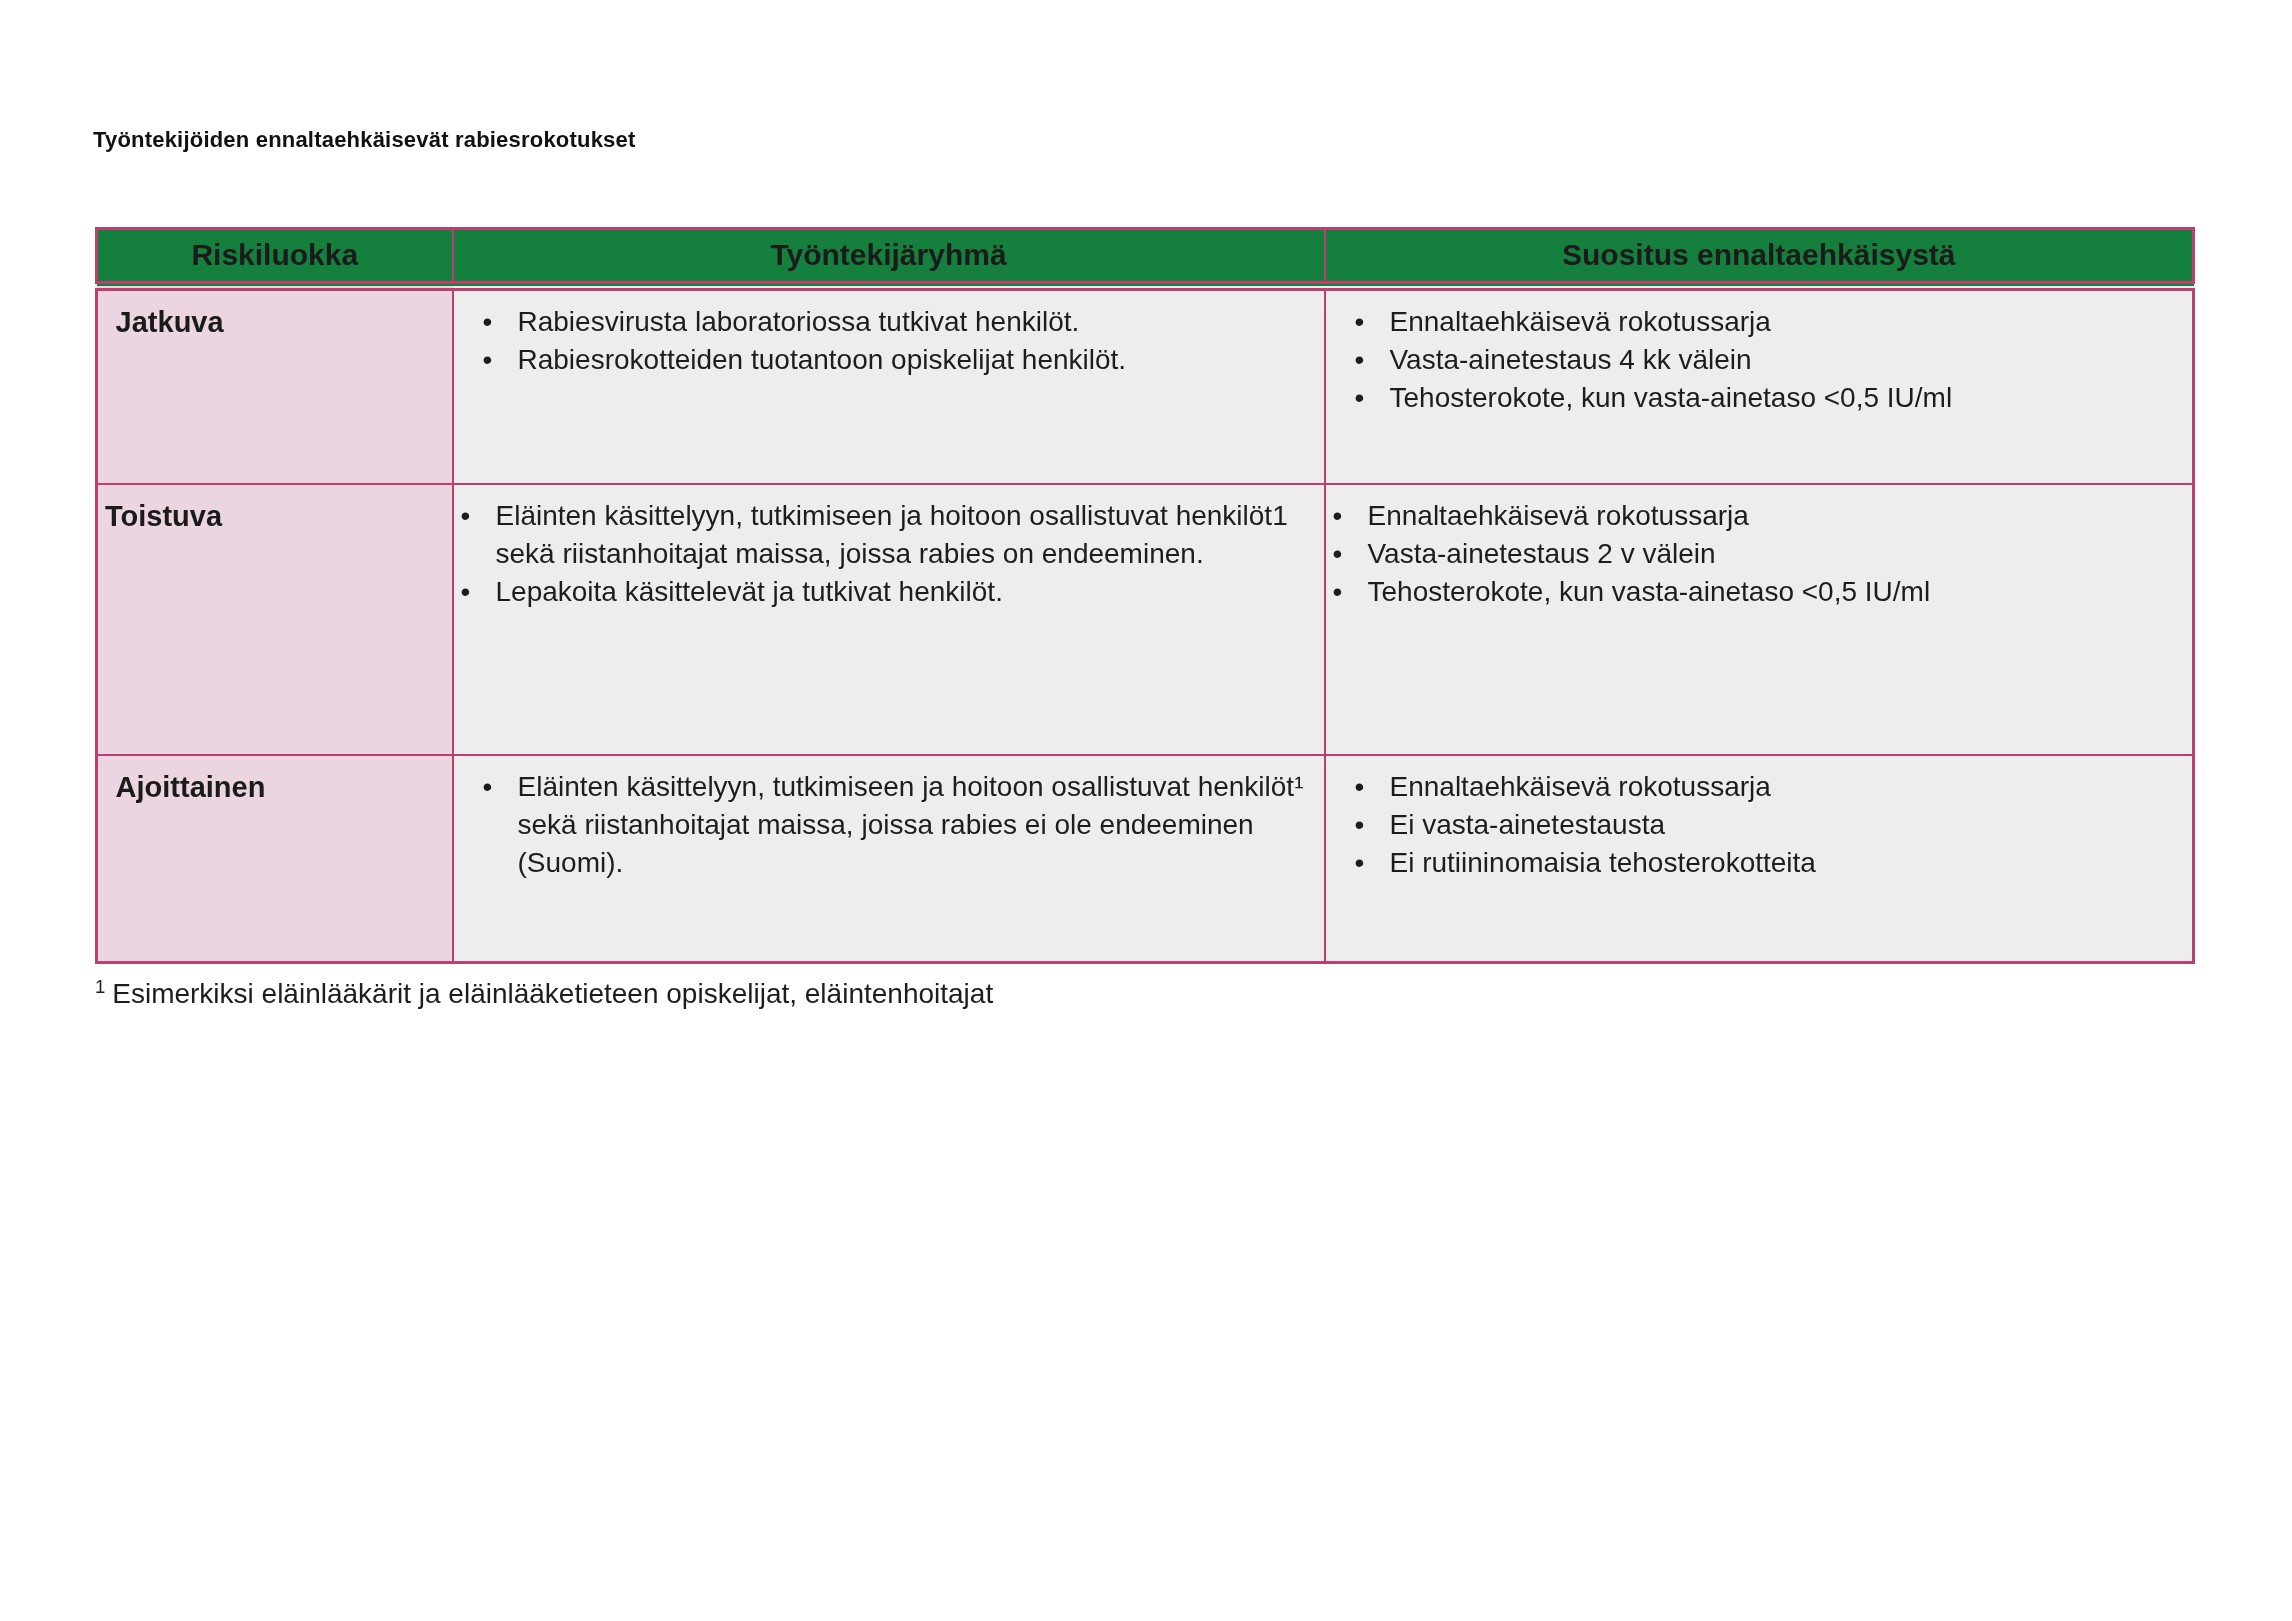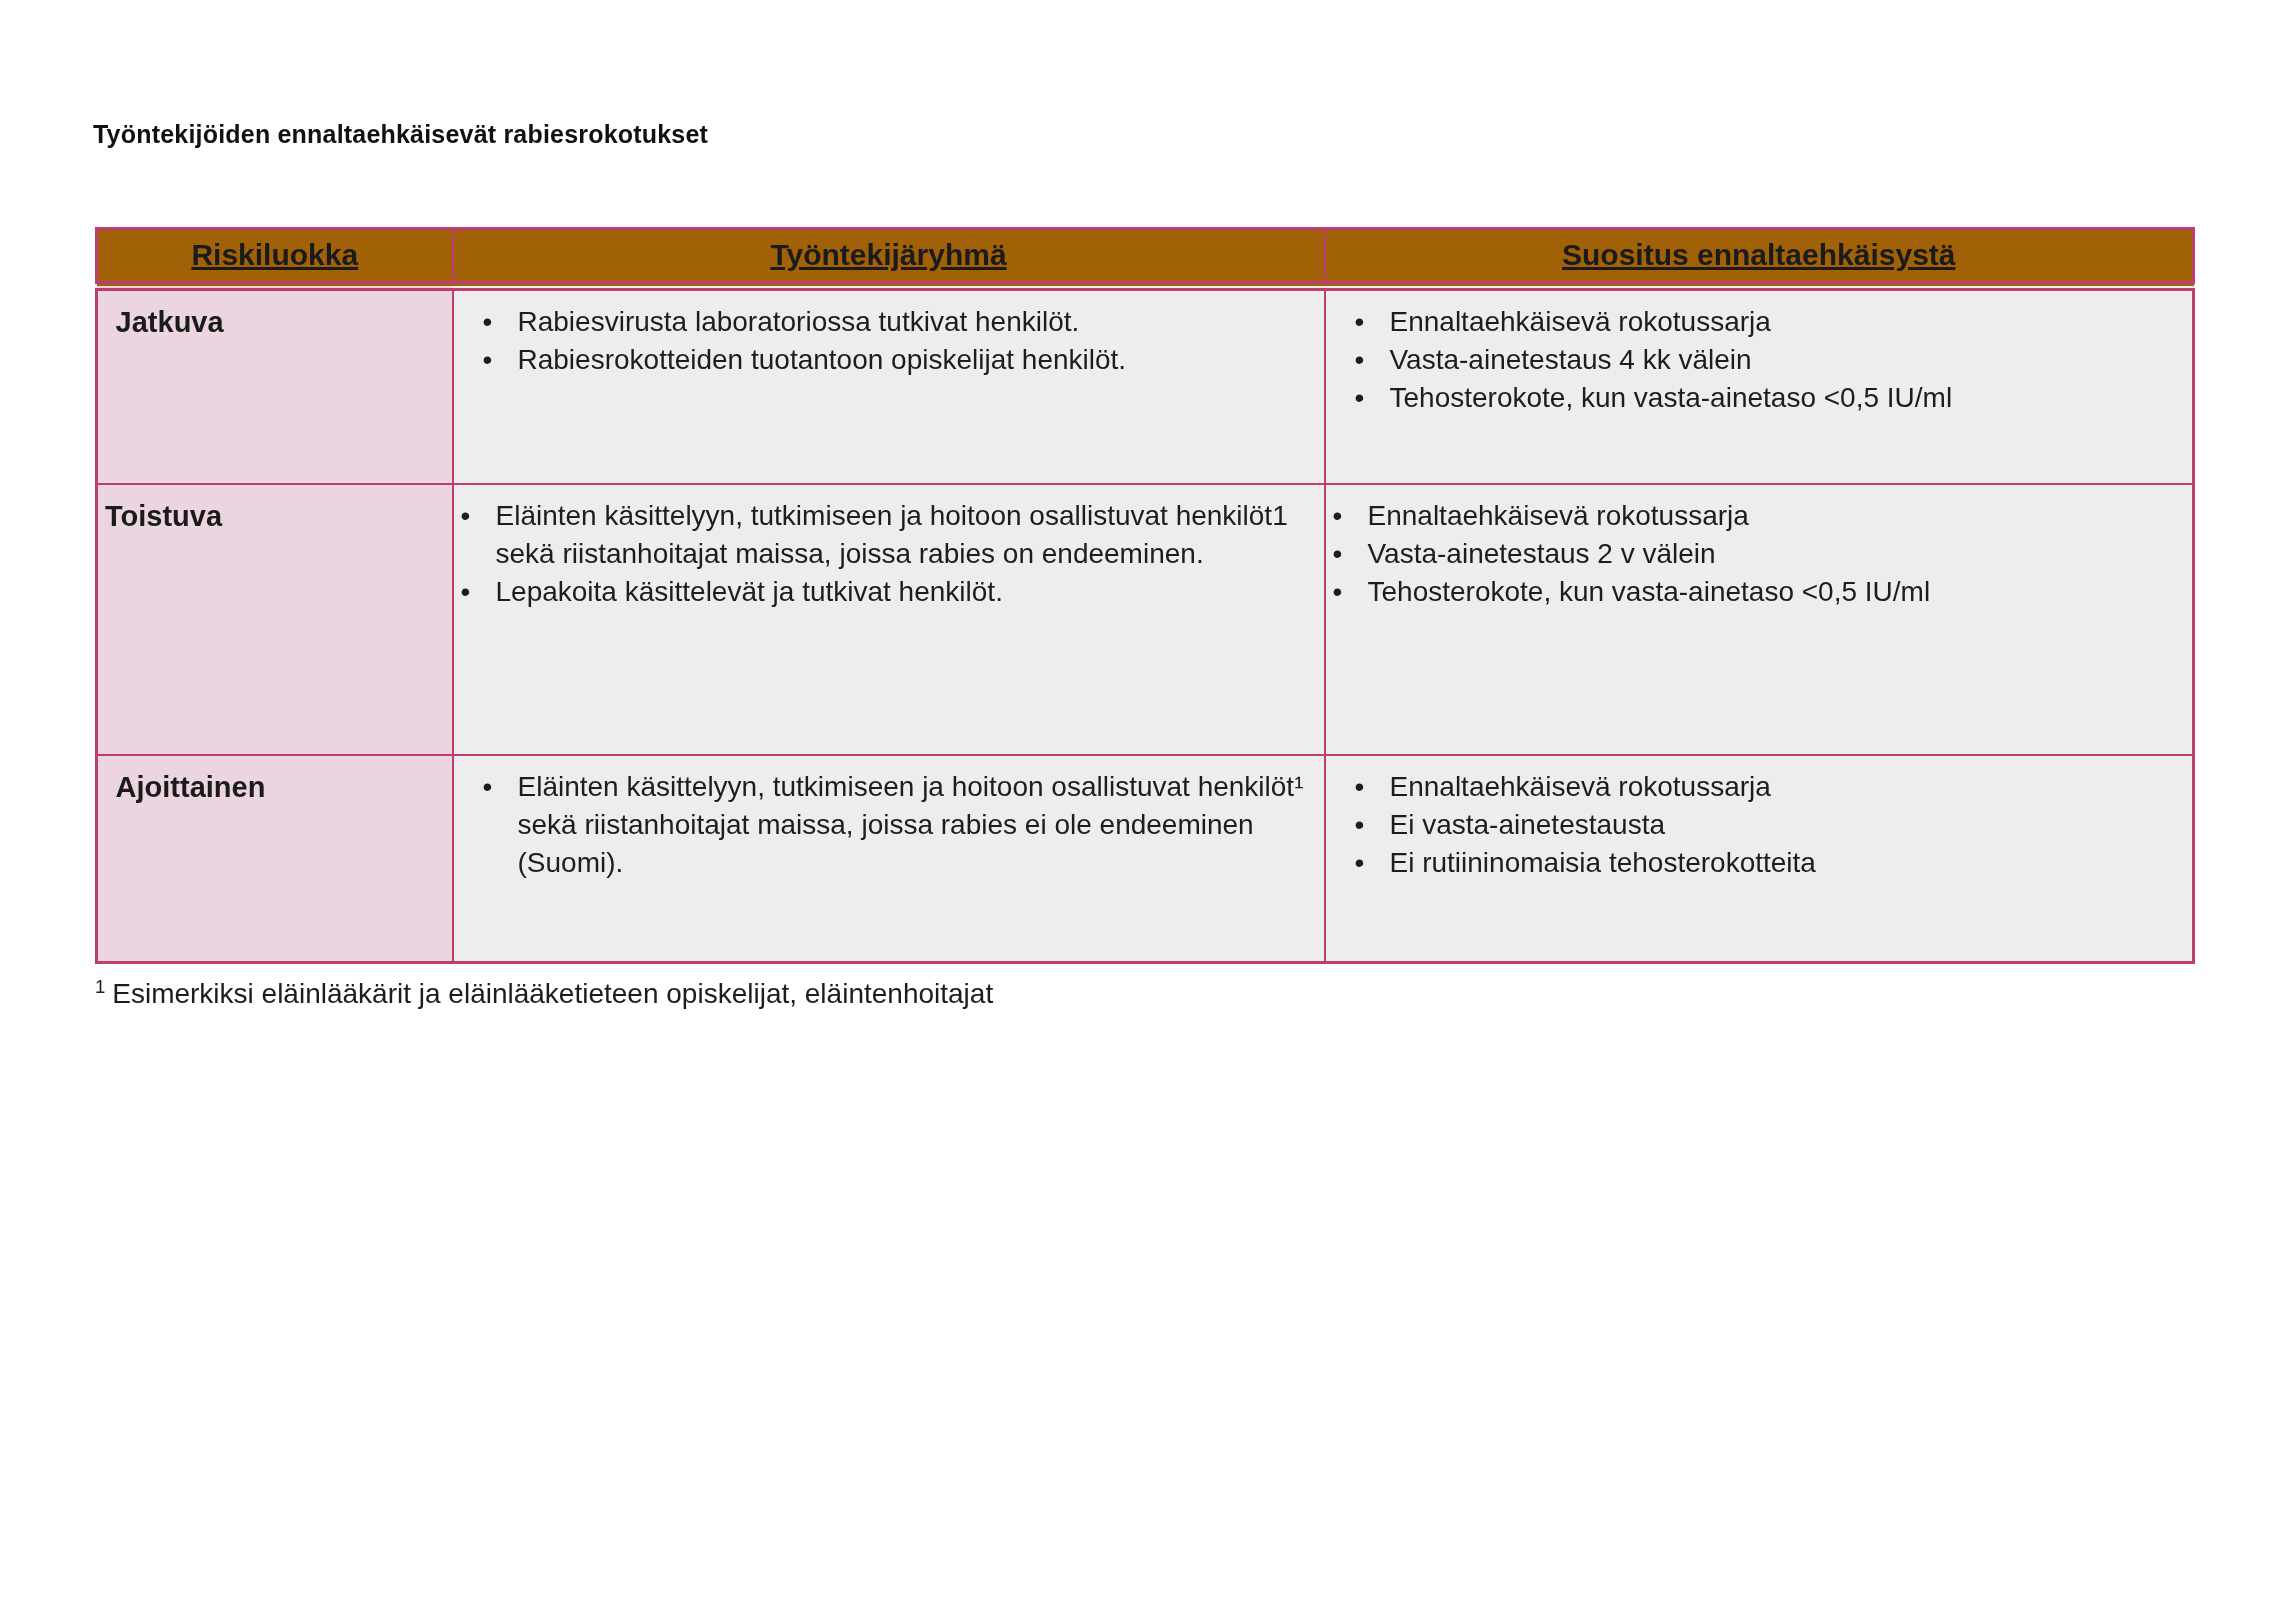--- a/index.html
+++ b/index.html
@@ -2,33 +2,33 @@
 <html><head>
 <meta charset="utf-8">
 <style>
   * { margin:0; padding:0; box-sizing:border-box; }
   html,body { background:#ffffff; }
   .page {
     position:relative; width:2293px; height:1621px; background:#ffffff;
     font-family:"Liberation Sans", sans-serif; color:#1b1b1b; overflow:hidden;
   }
   .title {
-    position:absolute; left:93px; top:120px;
-    font-size:25px; font-weight:bold; color:#111111; letter-spacing:0.2px;
+    position:absolute; left:93px; top:127px;
+    font-size:22px; font-weight:bold; color:#111111; letter-spacing:0.2px;
   }
   table.risk-table {
     position:absolute; left:95px; top:227px; width:2098px;
     border-collapse:collapse; table-layout:fixed;
     border:3.9px solid #bd3f72; background:#ededed;
   }
   table.risk-table th {
-    background:#a16207; border:2.9px solid #bd3f72;
+    background:#15803d; border:2.9px solid #bd3f72;
     border-bottom:10.8px double #bd3f72;
     height:57px; font-size:30px; font-weight:bold; text-align:center;
-    vertical-align:middle; color:#1b1b1b; padding:3.9px 7.8px;text-decoration:underline;
+    vertical-align:middle; color:#1b1b1b; padding:3.9px 7.8px;
   }
   table.risk-table td { border:2.9px solid #bd3f72; vertical-align:top; }
   td.risk-cell {
     background:#ebd5e1; font-weight:bold; font-size:29px;
     padding:15.7px 17.6px; color:#1b1b1b;margin-left:12px;
   }
   td.body-cell { background:#ededed; padding:12.7px 19.6px 11.8px 29px; }
   tr.r1 td { height:198px; }
   tr.r2 td { height:271px;padding-left:7px; }
   tr.r3 td { height:208px; }

